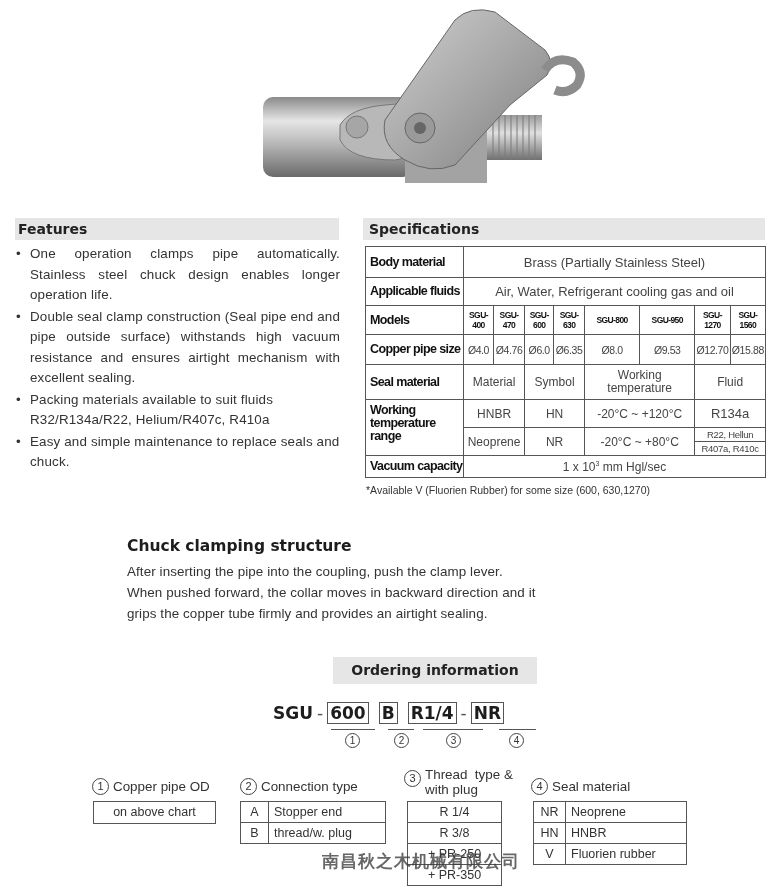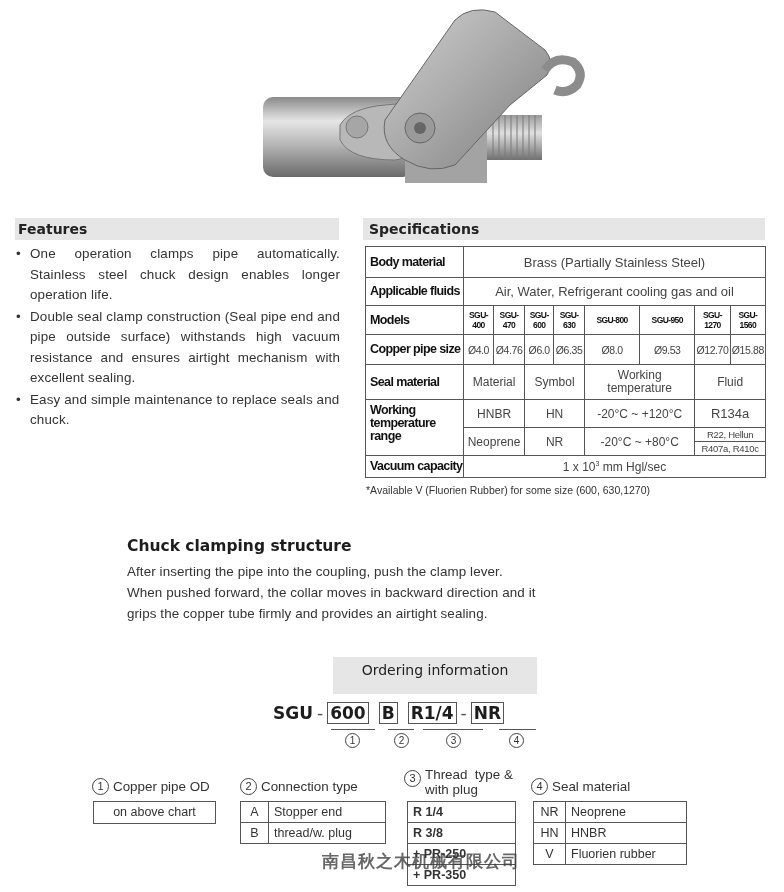--- a/index.html
+++ b/index.html
@@ -44,22 +44,22 @@
   sup { font-size: 7px; vertical-align: super; }
 
   .notes { position: absolute; left: 366px; top: 481px; font-size: 10.5px; line-height: 19px; color: #333; font-family: "Liberation Sans", sans-serif; }
 
   
   .chuck-title { position: absolute; left: 127px; top: 537px; font-size: 15.5px; font-weight: bold; color: #1d1d1d; }
   .chuck-body { position: absolute; left: 127px; top: 561px; width: 480px; font-size: 13.4px; line-height: 21px; color: #333; font-family: "Liberation Sans", sans-serif; letter-spacing: 0.1px; }
 
   
   .order-head {
-    position: absolute; left: 333px; top: 657px; width: 204px; height: 37px; background: #e6e6e6;
-    text-align: center; line-height: 27px; font-weight: normal; font-size: 14px; color: #222;
+    position: absolute; left: 333px; top: 657px; width: 204px; height: 27px; background: #e6e6e6;
+    text-align: center; line-height: 27px; font-weight: bold; font-size: 14px; color: #222;
   }
   .code-row { position: absolute; left: 273px; top: 701px; height: 24px; display: flex; align-items: center; font-weight: bold; font-size: 17px; color: #1d1d1d; }
   .code-row .box { border: 1px solid #555; padding: 0 2px; line-height: 20px; height: 22px; }
   .code-row .sep { font-weight: normal; color: #555; margin: 0 4px; }
   .code-row .gap { width: 10px; }
   .underline { position: absolute; height: 1px; background: #555; }
   .circ {
     position: absolute; width: 15px; height: 15px; border: 1px solid #444; border-radius: 50%;
     font-size: 10px; line-height: 13px; text-align: center; color: #333; font-family: "Liberation Sans", sans-serif;
   }
@@ -118,20 +118,21 @@
   <path d="M 290 70 Q 300 55 318 62 Q 330 72 322 85 Q 312 95 300 90" fill="none" stroke="#8c8c8c" stroke-width="9"></path>
   <circle cx="165" cy="128" r="15" fill="#9a9a9a" stroke="#666"></circle>
   <circle cx="165" cy="128" r="6" fill="#666"></circle>
   <circle cx="102" cy="127" r="11" fill="#a6a6a6" stroke="#777"></circle>
 </svg>
 
 <div class="sec-head" id="feat-head">Features</div>
 <ul class="features">
   <li>One operation clamps pipe automatically. Stainless steel chuck design enables longer operation life.</li>
   <li>Double seal clamp construction (Seal pipe end and pipe outside surface) withstands high vacuum resistance and ensures airtight mechanism with excellent sealing.</li>
+  <li style="text-align:left;">Packing materials available to suit fluids R32/R134a/R22, Helium/R407c, R410a</li>
   <li style="text-align:left;">Easy and simple maintenance to replace seals and chuck.</li>
 </ul>
 
 <div class="sec-head" id="spec-head">Specifications</div>
 <table class="spec">
   <tbody>
       <tr style="height:31px;">
     <td class="lab">Body material</td>
     <td class="wide" colspan="8">Brass (Partially Stainless Steel)</td>
   </tr>
@@ -245,21 +246,21 @@
 </tbody>
   </table>
 
 <div class="opt-title" style="left:404px;top:767px;">
   <span class="c" style="margin-top:3px;">3</span>
   <span>
     <span style="white-space:pre;display:block;">Thread  type &amp;</span>
     <span style="display:block;">with plug</span>
   </span>
 </div>
-<table class="opt" style="left:407px;top:801px;width:109px;font-weight:bold;">
+<table class="opt" style="left:407px;top:801px;width:95px;text-align:center;">
   <tbody>
       <tr>
         <td>R 1/4</td>
       </tr>
   <tr>
         <td>R 3/8</td>
       </tr>
   <tr>
         <td>+ PR-250</td>
       </tr>

